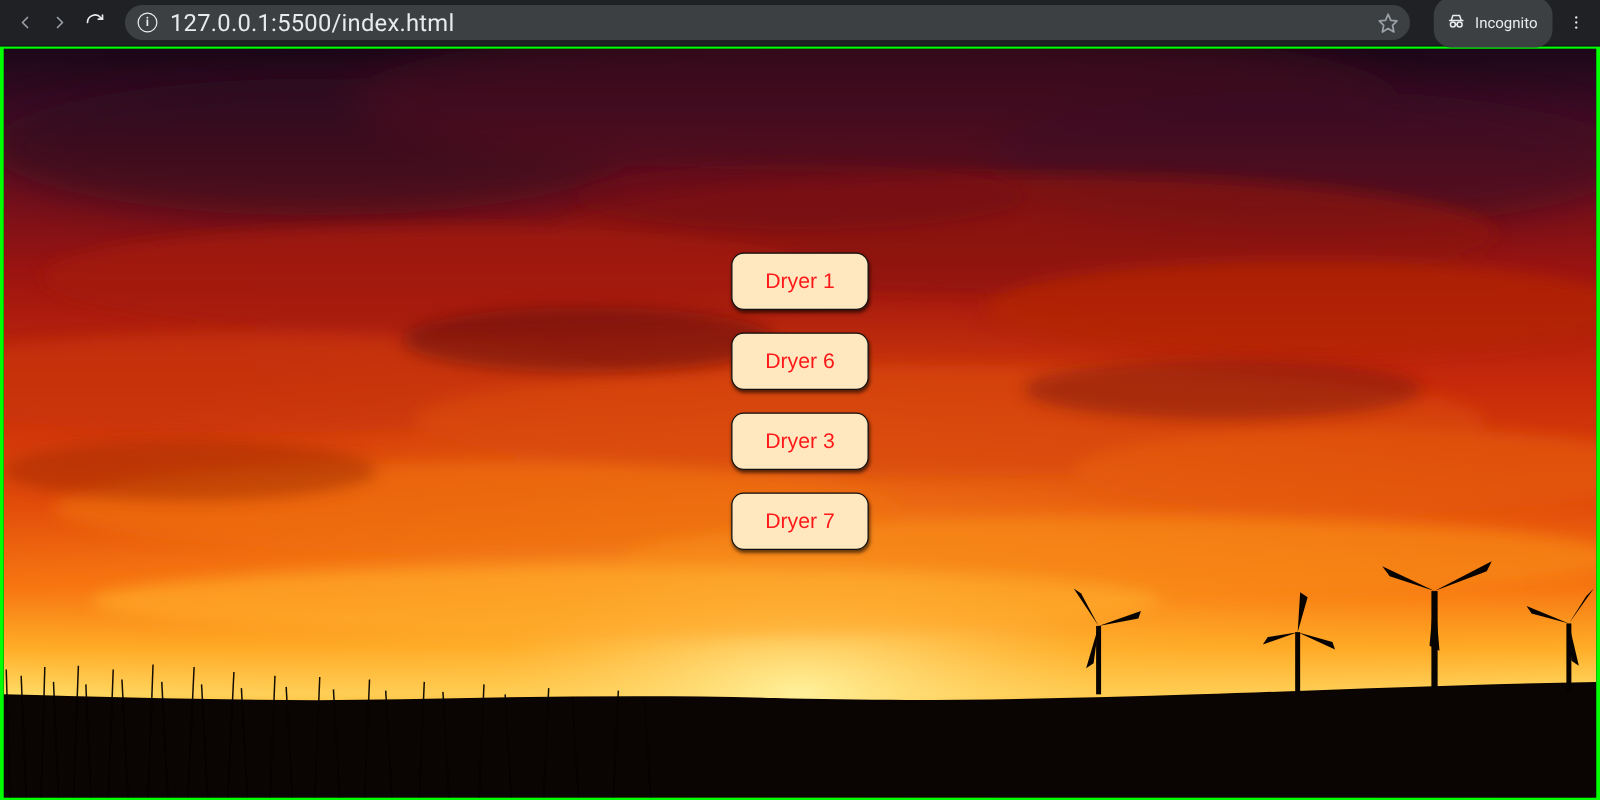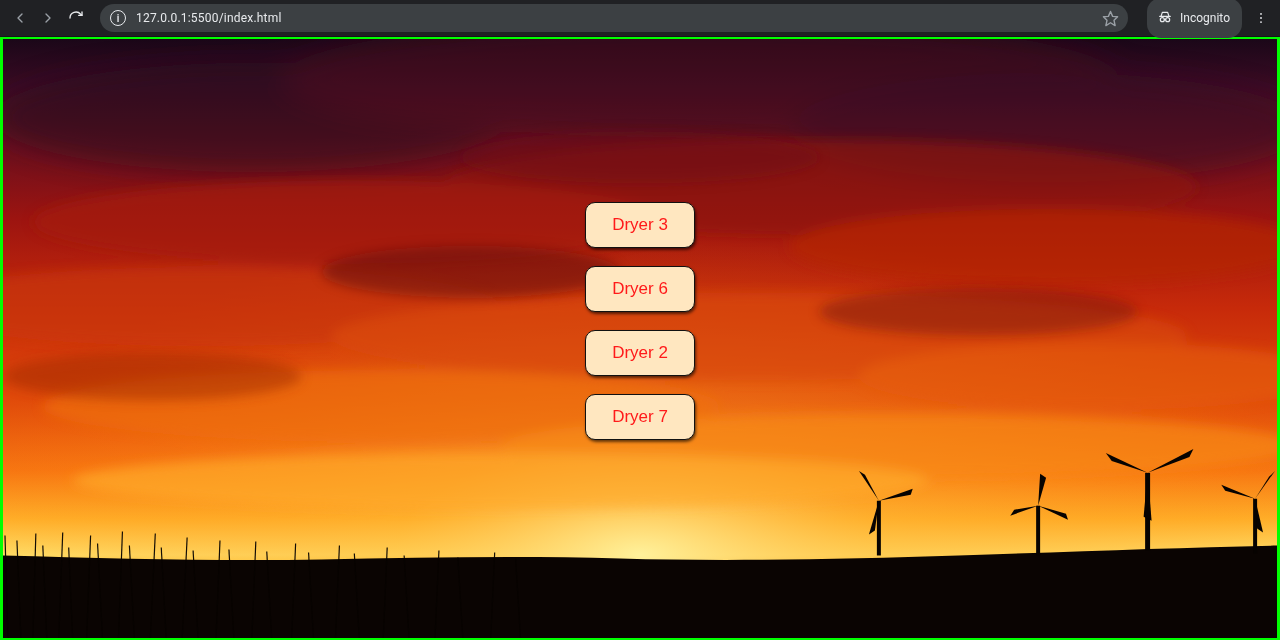--- a/index.html
+++ b/index.html
@@ -47,21 +47,21 @@
     padding:0 6px 0 10px;
     color:var(--chrome-fg);
     position:relative;
   }
   .omnibox .info-icon{
     width:16px;height:16px;border:1.5px solid var(--chrome-fg);border-radius:50%;
     display:flex;align-items:center;justify-content:center;font-size:10px;font-weight:600;
     margin-right:10px;color:var(--chrome-fg);
     box-sizing:border-box;
   }
-  .omnibox .url{flex:1;white-space:nowrap;letter-spacing:.2px;font-size:12px;}
+  .omnibox .url{flex:1;white-space:nowrap;letter-spacing:.2px;font-size:19px;}
   .omnibox .star{margin-left:auto;width:24px;height:24px;display:flex;align-items:center;justify-content:center;color:var(--chrome-fg-dim);}
   .omnibox .star svg{width:17px;height:17px;}
 
   .chrome-right{display:flex;align-items:center;margin-left:auto;gap:6px;}
   .incognito-pill{
     display:flex;align-items:center;gap:7px;
     background:var(--pill-bg);border-radius:14px;
     height:40px;padding:0 12px 0 10px;color:var(--chrome-fg);font-size:12px;
   }
   .incognito-pill svg{width:16px;height:16px;}
@@ -284,18 +284,18 @@
             <path d="M0 0 L-34 -14 L-30 -8 Z"></path>
             <path d="M0 0 L20 -28 L14 -22 Z"></path>
             <path d="M0 0 L8 34 L2 30 Z"></path>
           </g>
         </g>
       </g>
     </svg>
   </div>
 
   <div class="button-stack">
+    <div class="dryer-btn">Dryer 1</div>
+    <div class="dryer-btn">Dryer 6</div>
     <div class="dryer-btn">Dryer 3</div>
-    <div class="dryer-btn">Dryer 6</div>
-    <div class="dryer-btn">Dryer 2</div>
     <div class="dryer-btn">Dryer 7</div>
   </div>
 </div>
 
 </body></html>

